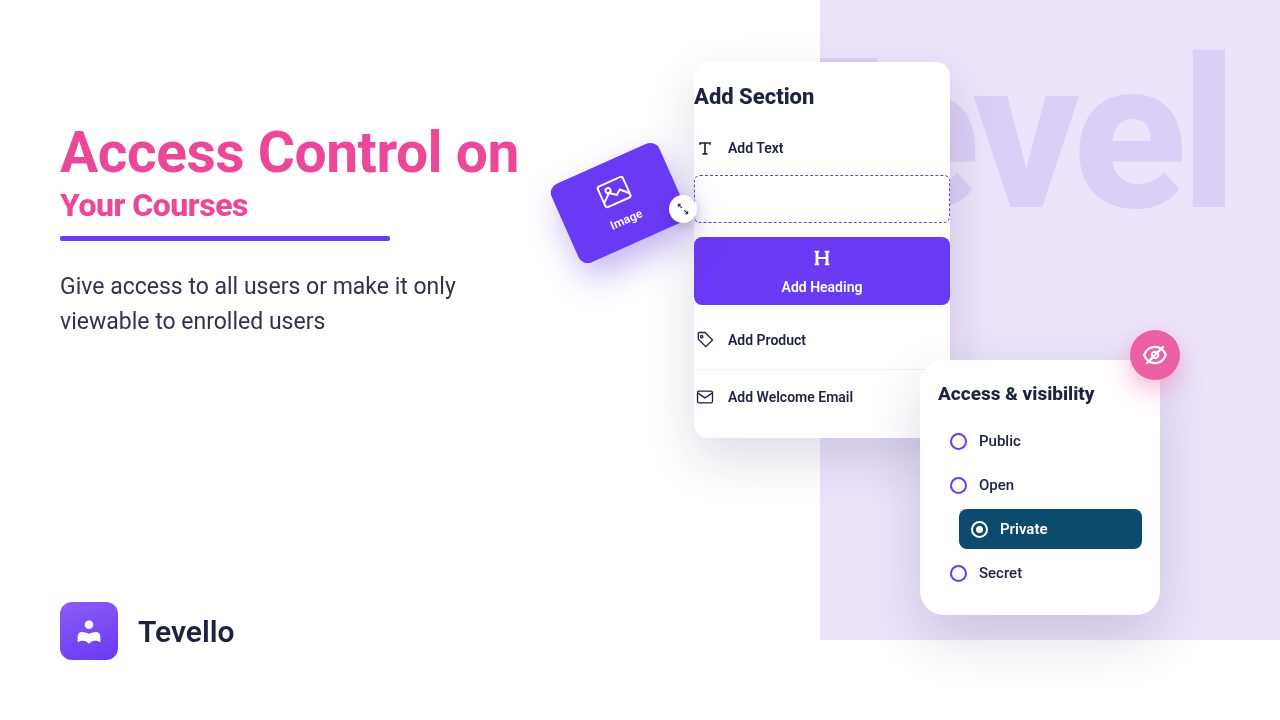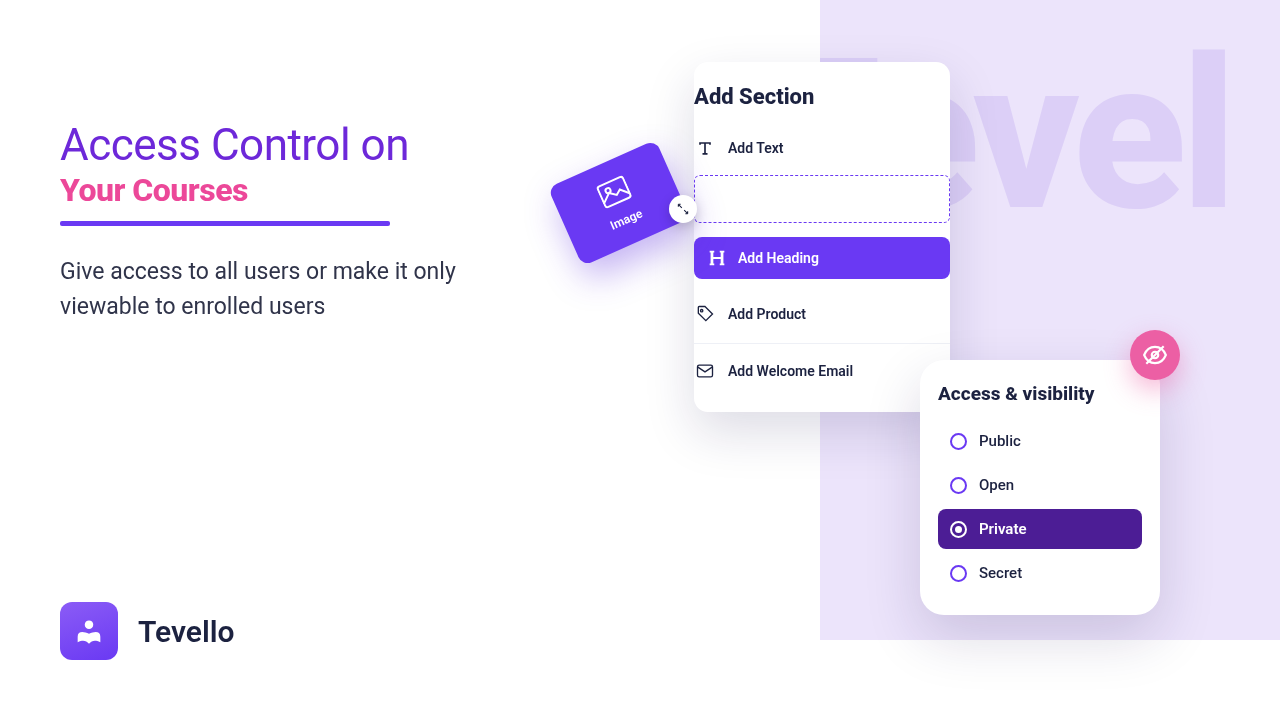--- a/index.html
+++ b/index.html
@@ -5,53 +5,53 @@
   * { box-sizing: border-box; margin: 0; padding: 0; }
   html, body { width: 1280px; height: 720px; overflow: hidden; font-family: -apple-system, BlinkMacSystemFont, 'Segoe UI', Roboto, Helvetica, Arial, sans-serif; background: #fff; }
   .stage { position: relative; width: 1280px; height: 720px; }
 
   
   .lavender { position: absolute; right: 0; top: 0; width: 460px; height: 640px; background: #ECE4FB; overflow: hidden; }
   .lavender-text { position: absolute; top: 30px; left: -70px; font-size: 210px; font-weight: 800; letter-spacing: -6px; color: #DCCFF7; line-height: 1; }
 
   
   .copy { position: absolute; left: 60px; top: 120px; width: 520px; }
-  .h1 { font-size: 44px; font-weight: 400; color: #6d28d9; letter-spacing: -0.5px; line-height: 1.15; }
+  .h1 { font-size: 57px; font-weight: 700; color: #ec4899; letter-spacing: -0.5px; line-height: 1.15; }
   .h1-accent { color: #ec4899; display: inline-block; font-size: 32px; font-weight: 800; letter-spacing: -0.5px; }
   .underline { width: 330px; height: 5px; background: #6A39F3; margin-top: 12px; border-radius: 2px; }
   .sub { margin-top: 28px; font-size: 23px; line-height: 1.55; color: #30344A; font-weight: 400; max-width: 460px; }
 
   
   .brand { position: absolute; left: 60px; bottom: 60px; display: flex; align-items: center; gap: 20px; }
   .brand-icon { width: 58px; height: 58px; border-radius: 12px; background: linear-gradient(160deg,#8B5CF6,#6A39F3); display: flex; align-items: center; justify-content: center; }
   .brand-name { font-size: 30px; font-weight: 600; color: #1C2240; }
 
   
   .panel1 { position: absolute; left: 694px; top: 62px; width: 256px; background: #fff; border-radius: 14px; box-shadow: 0 20px 50px rgba(30,20,80,0.15); padding: 22px 0 18px; }
   .panel1 h2 { font-size: 22px; font-weight: 800; color: #1C2240; margin-bottom: 18px; }
   .p1-item { display: flex; align-items: center; gap: 12px; padding: 10px 0 12px 0; font-size: 14px; font-weight: 600; color: #1C2240; cursor: pointer; }
   .ico { width: 22px; height: 22px; flex: 0 0 22px; display: inline-flex; align-items: center; justify-content: center; }
   .dropzone { height: 48px; border: 1.8px dashed #6A39F3; border-radius: 6px; margin: 4px 0 14px; }
-  .heading-btn { display: flex; align-items: center; gap: 10px; background: #6A39F3; color: #fff; border-radius: 8px; padding: 10px 12px; font-size: 14px; font-weight: 600; margin-bottom: 14px; cursor: pointer; }
+  .heading-btn { display: flex; align-items: center; gap: 10px; background: #6A39F3; color: #fff; border-radius: 8px; padding: 10px 12px; font-size: 14px; font-weight: 600; margin-bottom: 14px; cursor: pointer; flex-direction: column; }
   .heading-btn .ico svg path, .heading-btn .ico svg rect { fill: #fff; }
   .divider { height: 1px; background: #EEF0F6; margin: 6px 0; }
 
   
   .imgcard { position: absolute; left: 560px; top: 160px; width: 118px; height: 86px; background: #6A39F3; border-radius: 10px; transform: rotate(-24deg); box-shadow: 0 16px 34px rgba(90,40,220,0.35); display: flex; flex-direction: column; align-items: center; justify-content: center; color: #fff; gap: 6px; }
   .imgcard-label { font-size: 12px; font-weight: 600; }
   .move-badge { position: absolute; left: 669px; top: 195px; width: 28px; height: 28px; border-radius: 50%; background: #fff; box-shadow: 0 4px 12px rgba(0,0,0,0.18); display: flex; align-items: center; justify-content: center; }
 
   
   .panel2 { position: absolute; left: 920px; top: 360px; width: 240px; background: #fff; border-radius: 24px; box-shadow: 0 22px 56px rgba(30,20,80,0.16); padding: 22px 18px 18px; }
   .panel2 h3 { font-size: 19px; font-weight: 800; color: #1C2240; margin-bottom: 16px; }
   .radio-row { display: flex; align-items: center; gap: 12px; padding: 11px 12px; border-radius: 8px; font-size: 15px; font-weight: 500; color: #1C2240; cursor: pointer; margin-bottom: 4px; }
   .radio { width: 17px; height: 17px; border-radius: 50%; border: 2px solid #6A39F3; flex: 0 0 17px; position: relative; }
   .radio.checked { border-color: #fff; }
   .radio.checked::after { content: ""; position: absolute; inset: 3px; background: #fff; border-radius: 50%; }
-  .radio-row.sel { background: #4c1d95; color: #fff; font-weight: 600; }
+  .radio-row.sel { background: #0c4a6e; color: #fff; font-weight: 600; margin-left: 21px; }
   .eye-badge { position: absolute; left: 1130px; top: 330px; width: 50px; height: 50px; border-radius: 50%; background: #EC5FA4; box-shadow: 0 10px 26px rgba(236,95,164,0.45); display: flex; align-items: center; justify-content: center; }
 </style>
 </head>
 <body>
 
 <div class="stage">
 
   <div class="lavender">
     <div class="lavender-text">Tevel</div>
   </div>

